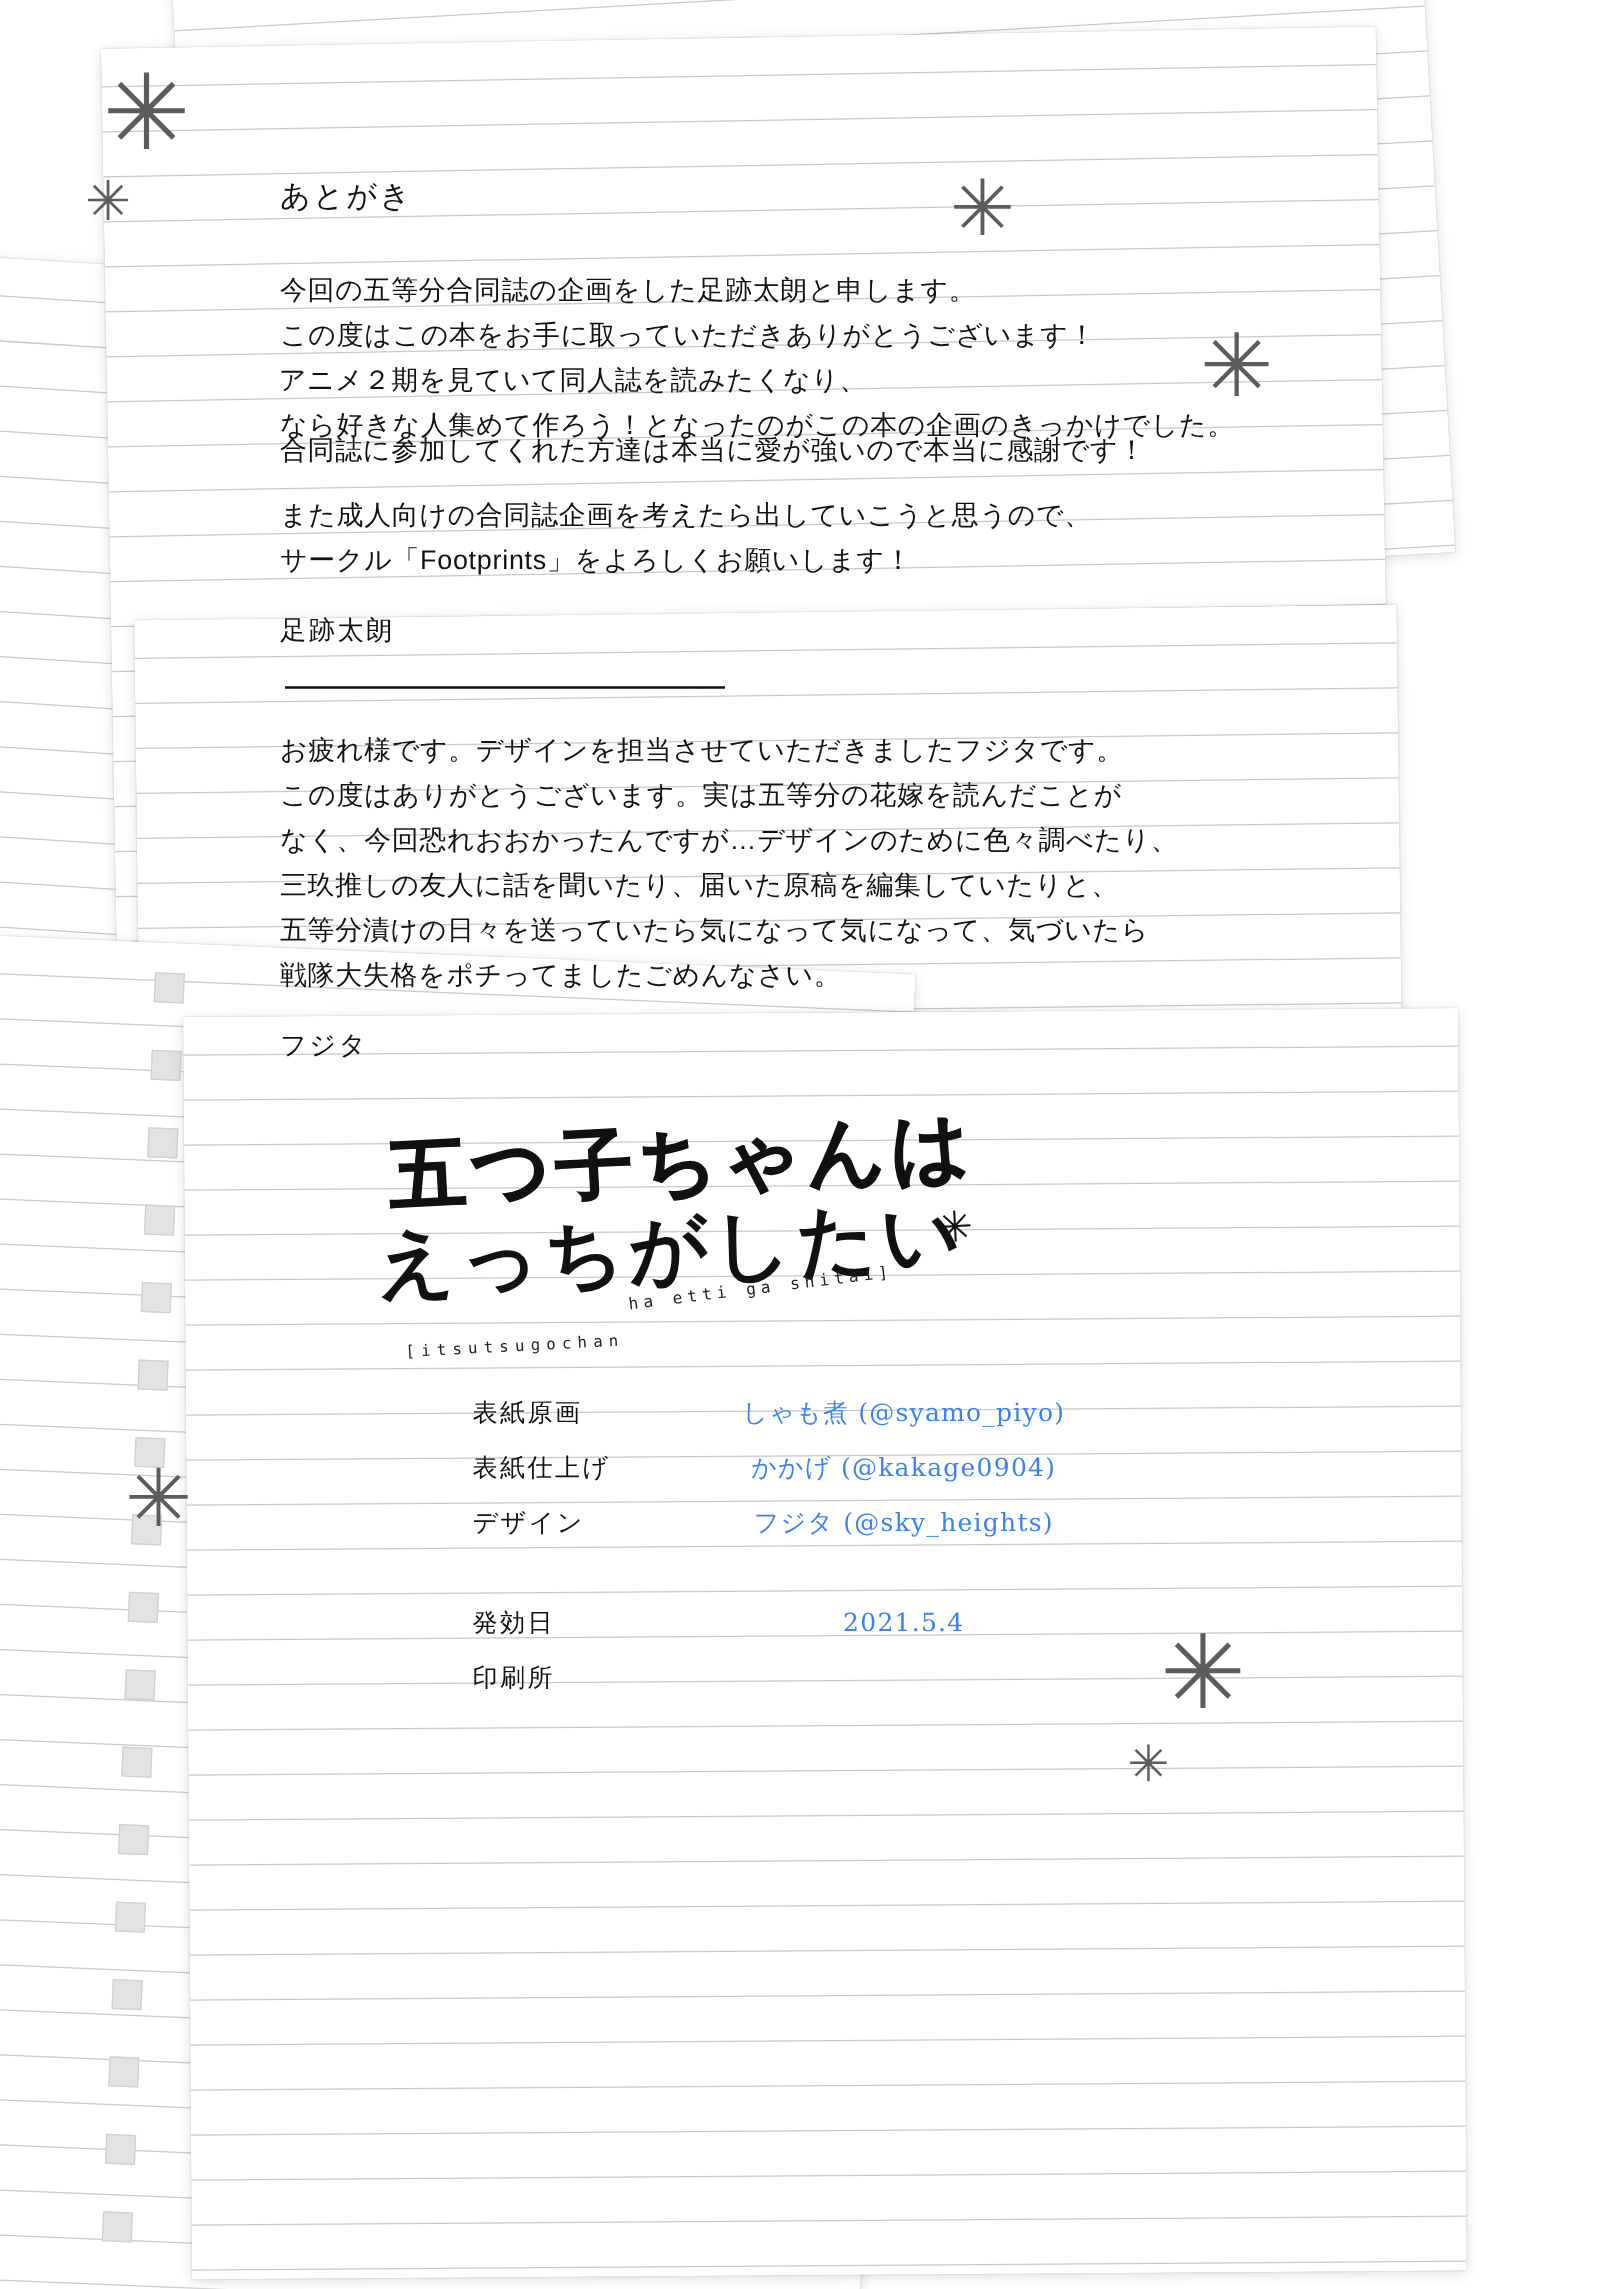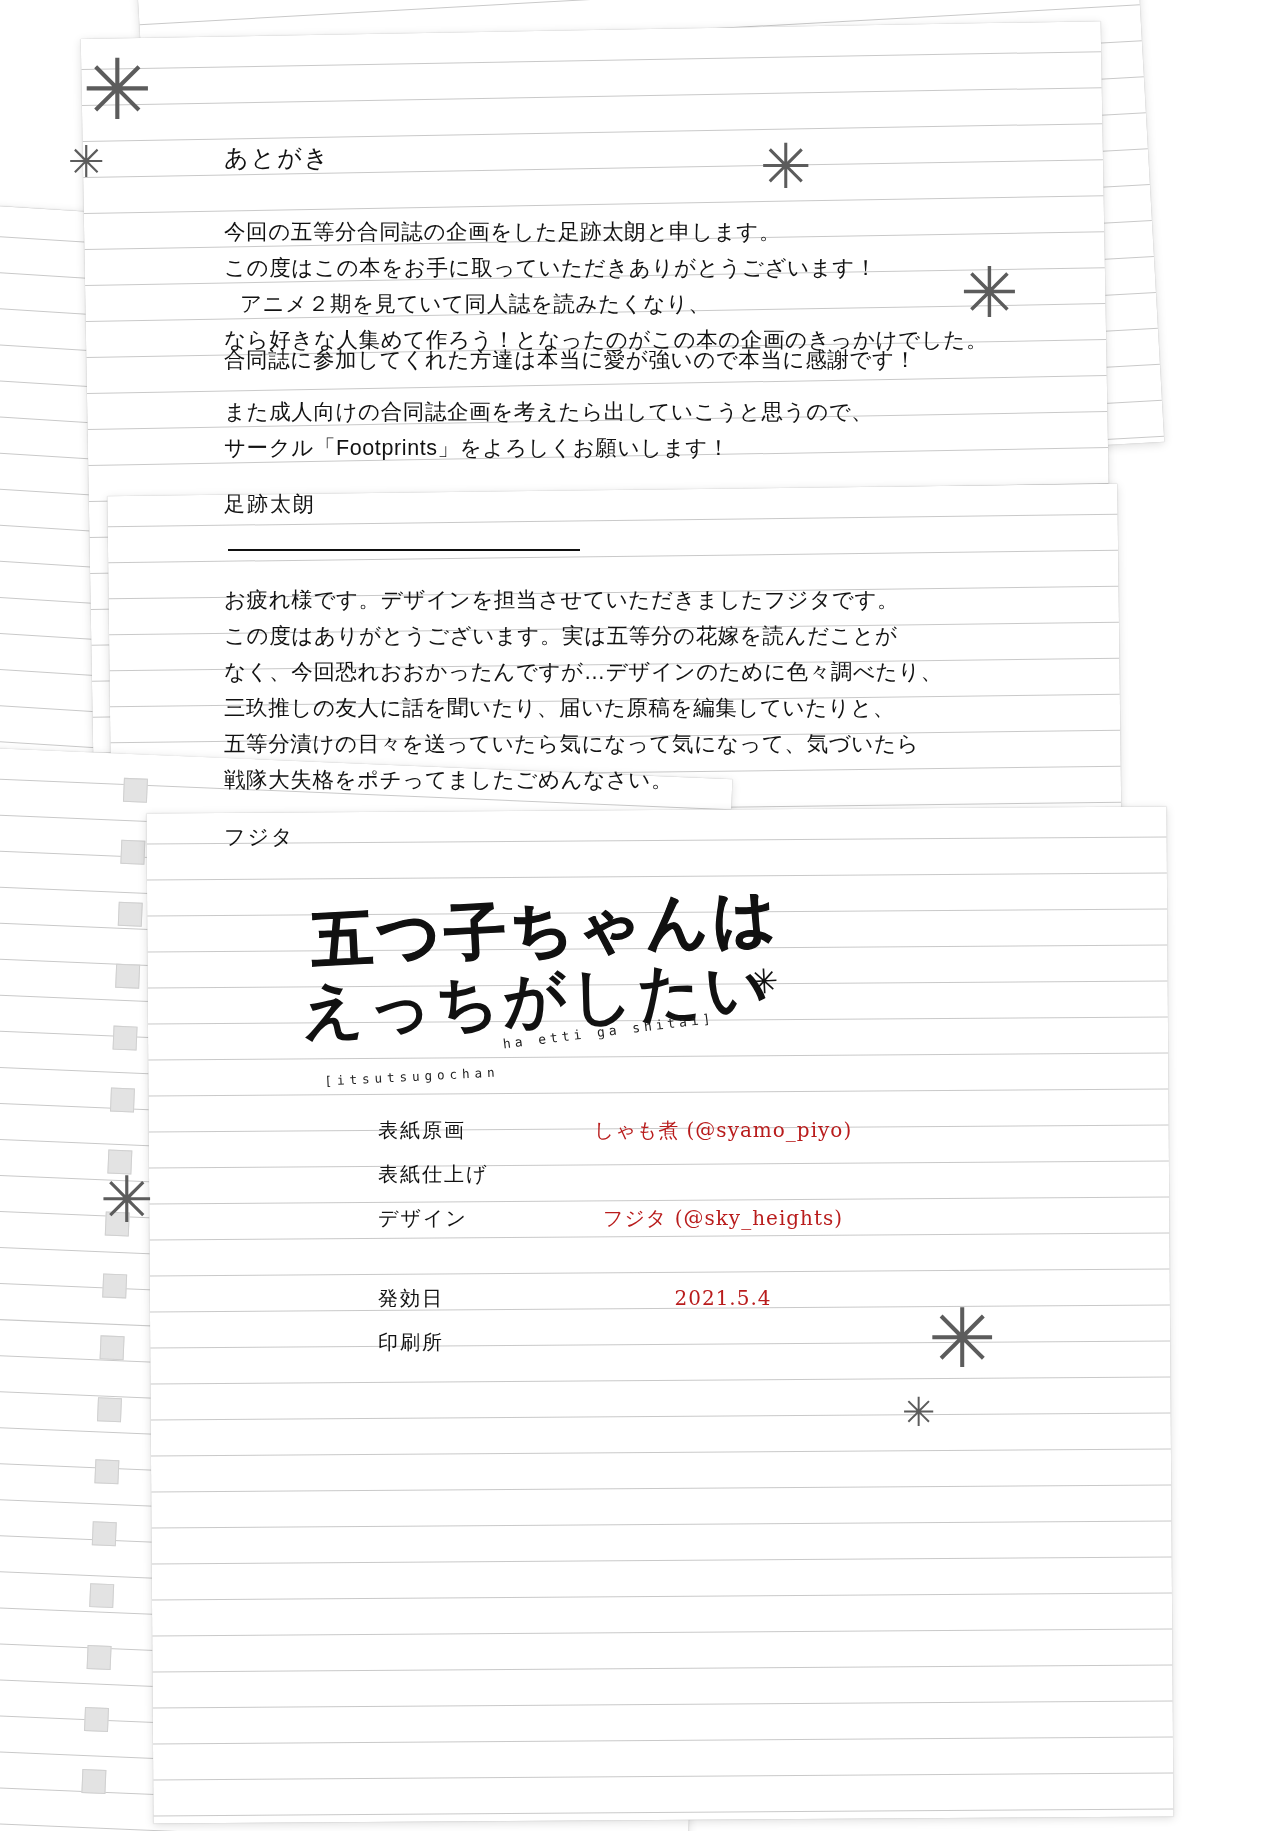--- a/index.html
+++ b/index.html
@@ -199,21 +199,21 @@
   .col-label {
     width: 170px;
     font-size: 20px;
     letter-spacing: 2px;
     color: #121212;
   }
   .col-value {
     flex: 1;
     font-size: 20px;
     letter-spacing: 1px;
-    color: #b91c1c;
+    color: #3b82f6;
     text-align: center;
     font-family: "DejaVu Serif", serif;
   }
   .col-gap { height: 36px; }
 
   
   .flower {
     position: absolute;
     color: #5c5c5c;
     font-family: "DejaVu Sans", sans-serif;
@@ -393,21 +393,21 @@
       <div class="rule-line" style="top: 930px;"></div>
       <div class="rule-line" style="top: 966px;"></div>
       <div class="rule-line" style="top: 1002px;"></div>
     </div>
 </div>
 
 <div class="txt heading" style="left:224px; top:146px;">あとがき</div>
 
 <div class="txt body-line" style="left:224px; top:222px;">今回の五等分合同誌の企画をした足跡太朗と申します。</div>
 <div class="txt body-line" style="left:224px; top:258px;">この度はこの本をお手に取っていただきありがとうございます！</div>
-<div class="txt body-line" style="left:240px; top:294px;">アニメ２期を見ていて同人誌を読みたくなり、</div>
+<div class="txt body-line" style="left:223px; top:294px;">アニメ２期を見ていて同人誌を読みたくなり、</div>
 <div class="txt body-line" style="left:224px; top:330px;">なら好きな人集めて作ろう！となったのがこの本の企画のきっかけでした。</div>
 <div class="txt body-line" style="left:224px; top:350px;">合同誌に参加してくれた方達は本当に愛が強いので本当に感謝です！</div>
 <div class="txt body-line" style="left:224px; top:402px;">また成人向けの合同誌企画を考えたら出していこうと思うので、</div>
 <div class="txt body-line" style="left:224px; top:438px;">サークル「Footprints」をよろしくお願いします！</div>
 
 <div class="txt signature" style="left:224px; top:494px;font-family:Liberation Serif, serif;">足跡太朗</div>
 
 <div class="divider" style="left:228px; top:549px; width:352px;"></div>
 
 <div class="txt body-line" style="left:224px; top:590px;">お疲れ様です。デザインを担当させていただきましたフジタです。</div>
@@ -427,20 +427,21 @@
   <div id="logo-romaji2">[itsutsugochan</div>
 </div>
 
 <div class="colophon">
   <div class="col-row">
     <div class="col-label">表紙原画</div>
     <div class="col-value">しゃも煮 (@syamo_piyo)</div>
   </div>
   <div class="col-row">
     <div class="col-label">表紙仕上げ</div>
+    <div class="col-value">かかげ (@kakage0904)</div>
   </div>
   <div class="col-row">
     <div class="col-label">デザイン</div>
     <div class="col-value">フジタ (@sky_heights)</div>
   </div>
 
   <div class="col-gap"></div>
 
   <div class="col-row">
     <div class="col-label">発効日</div>

